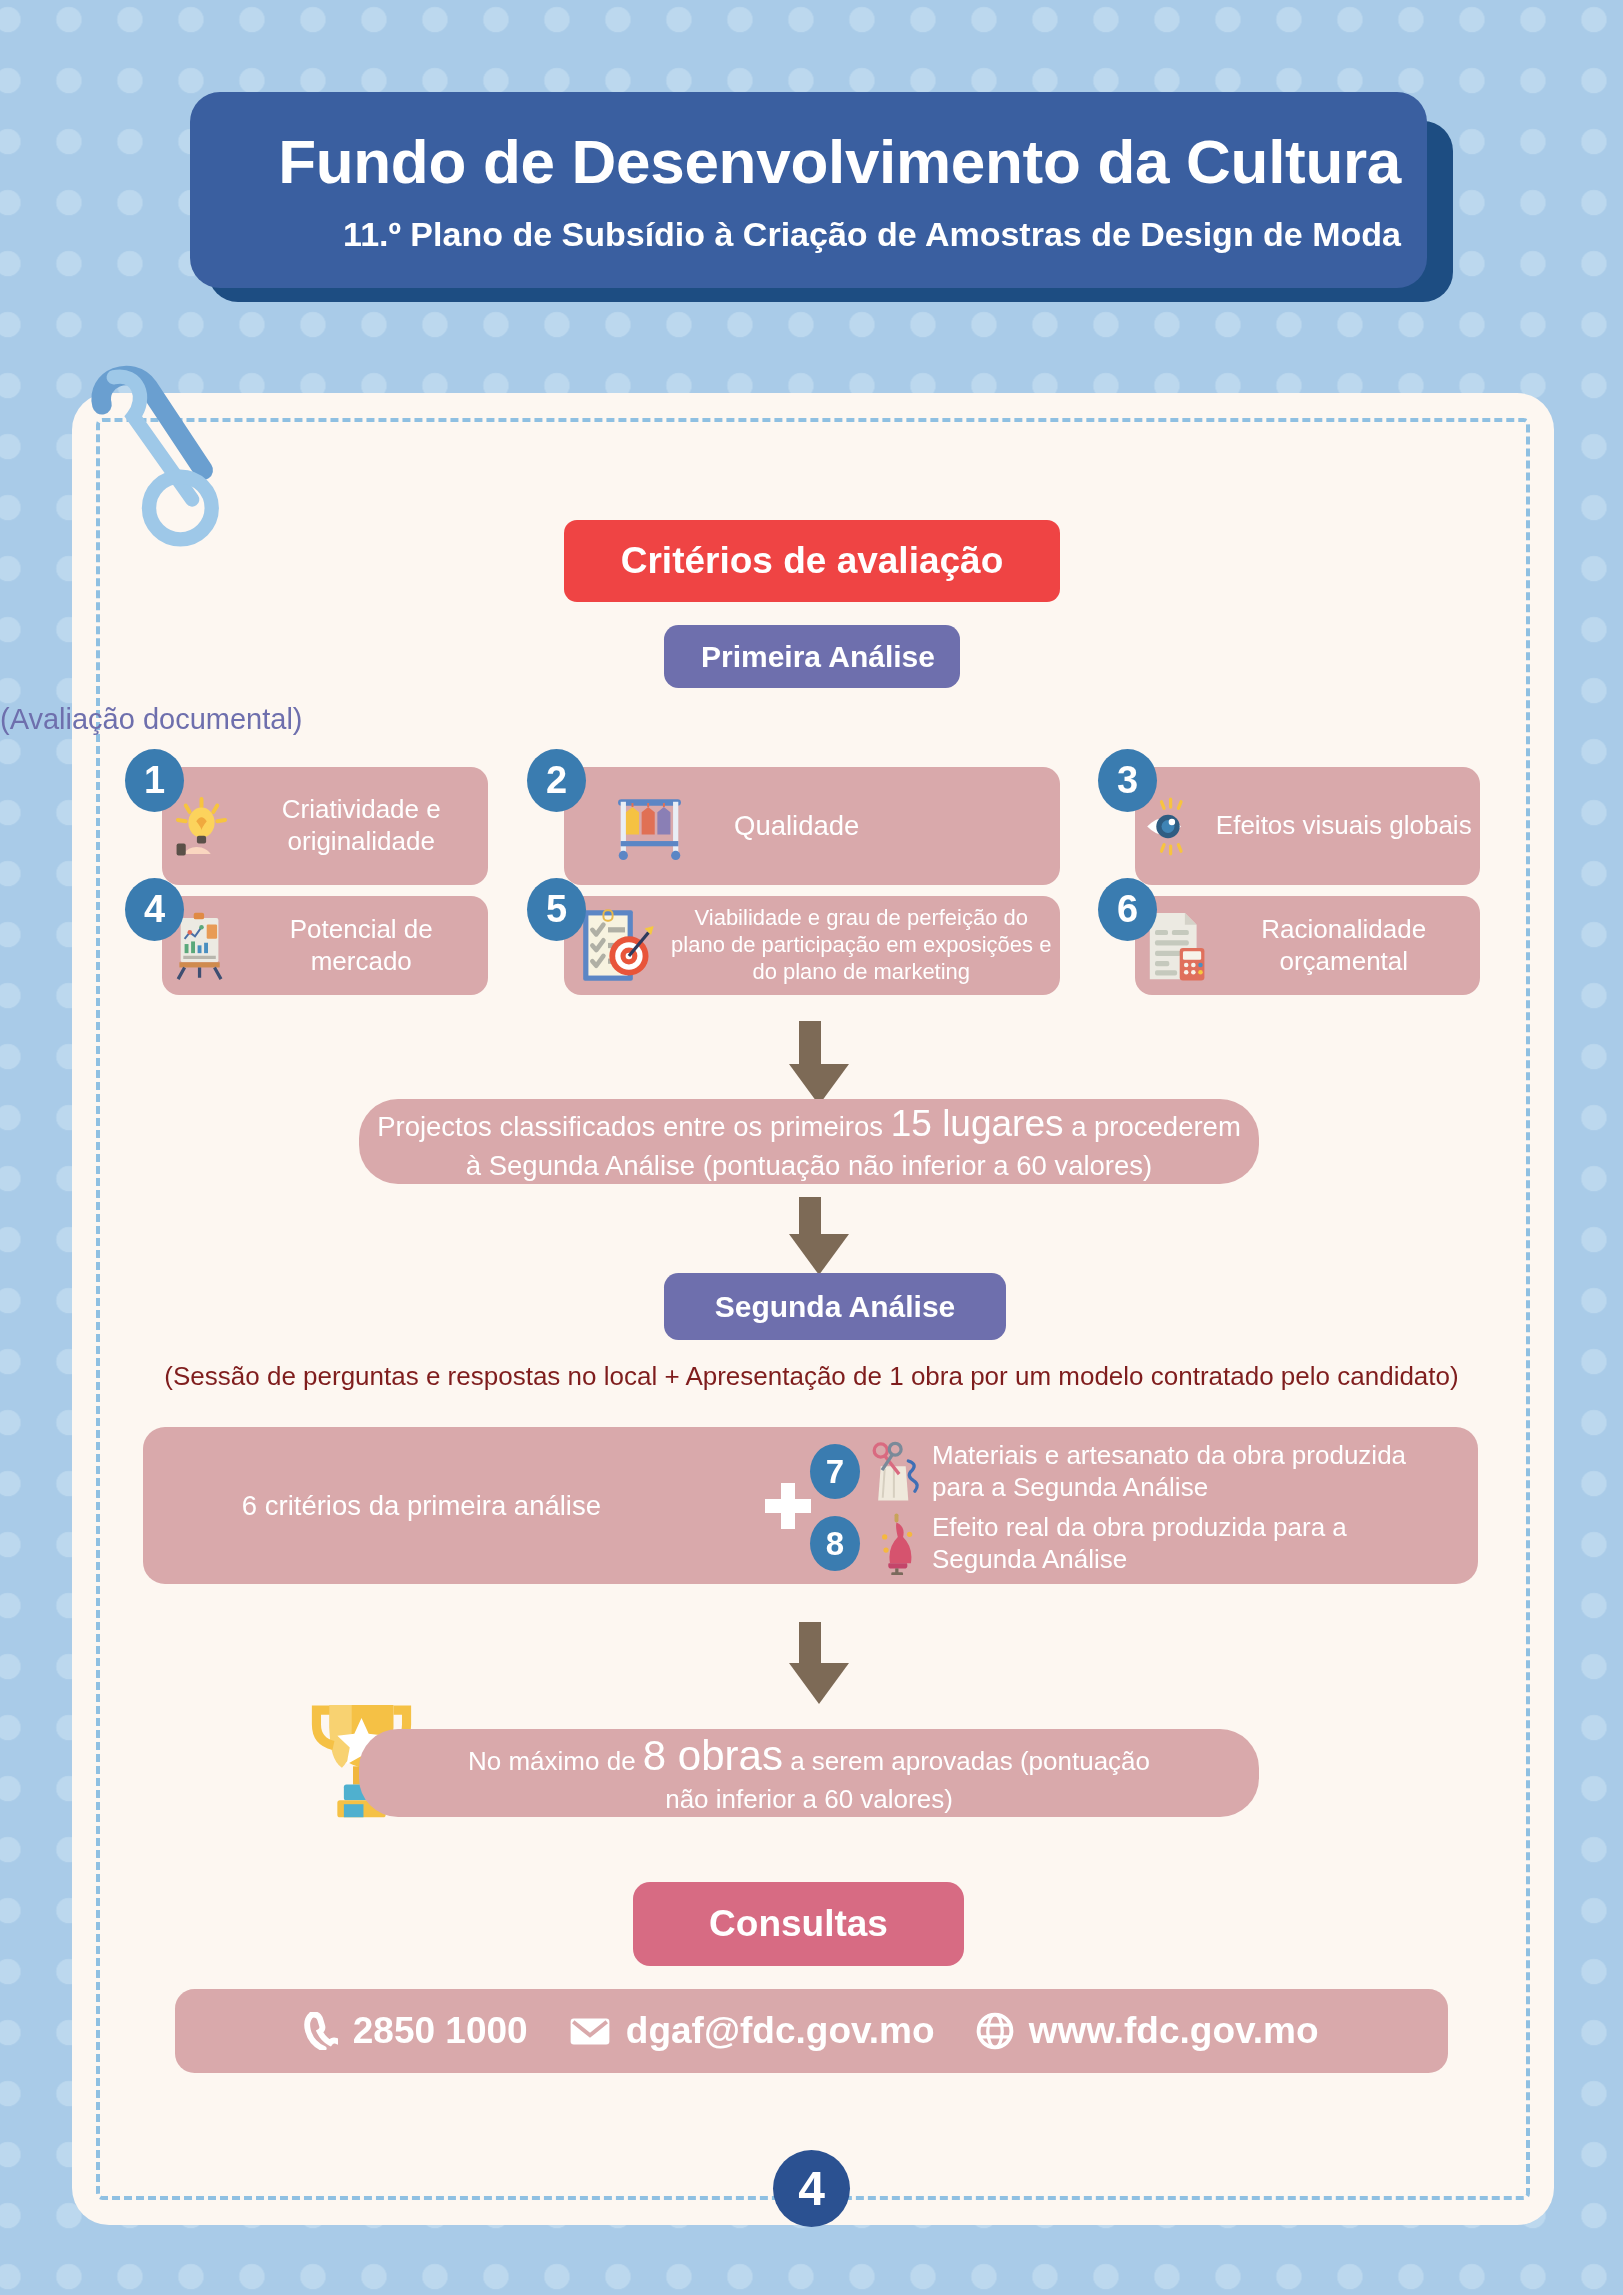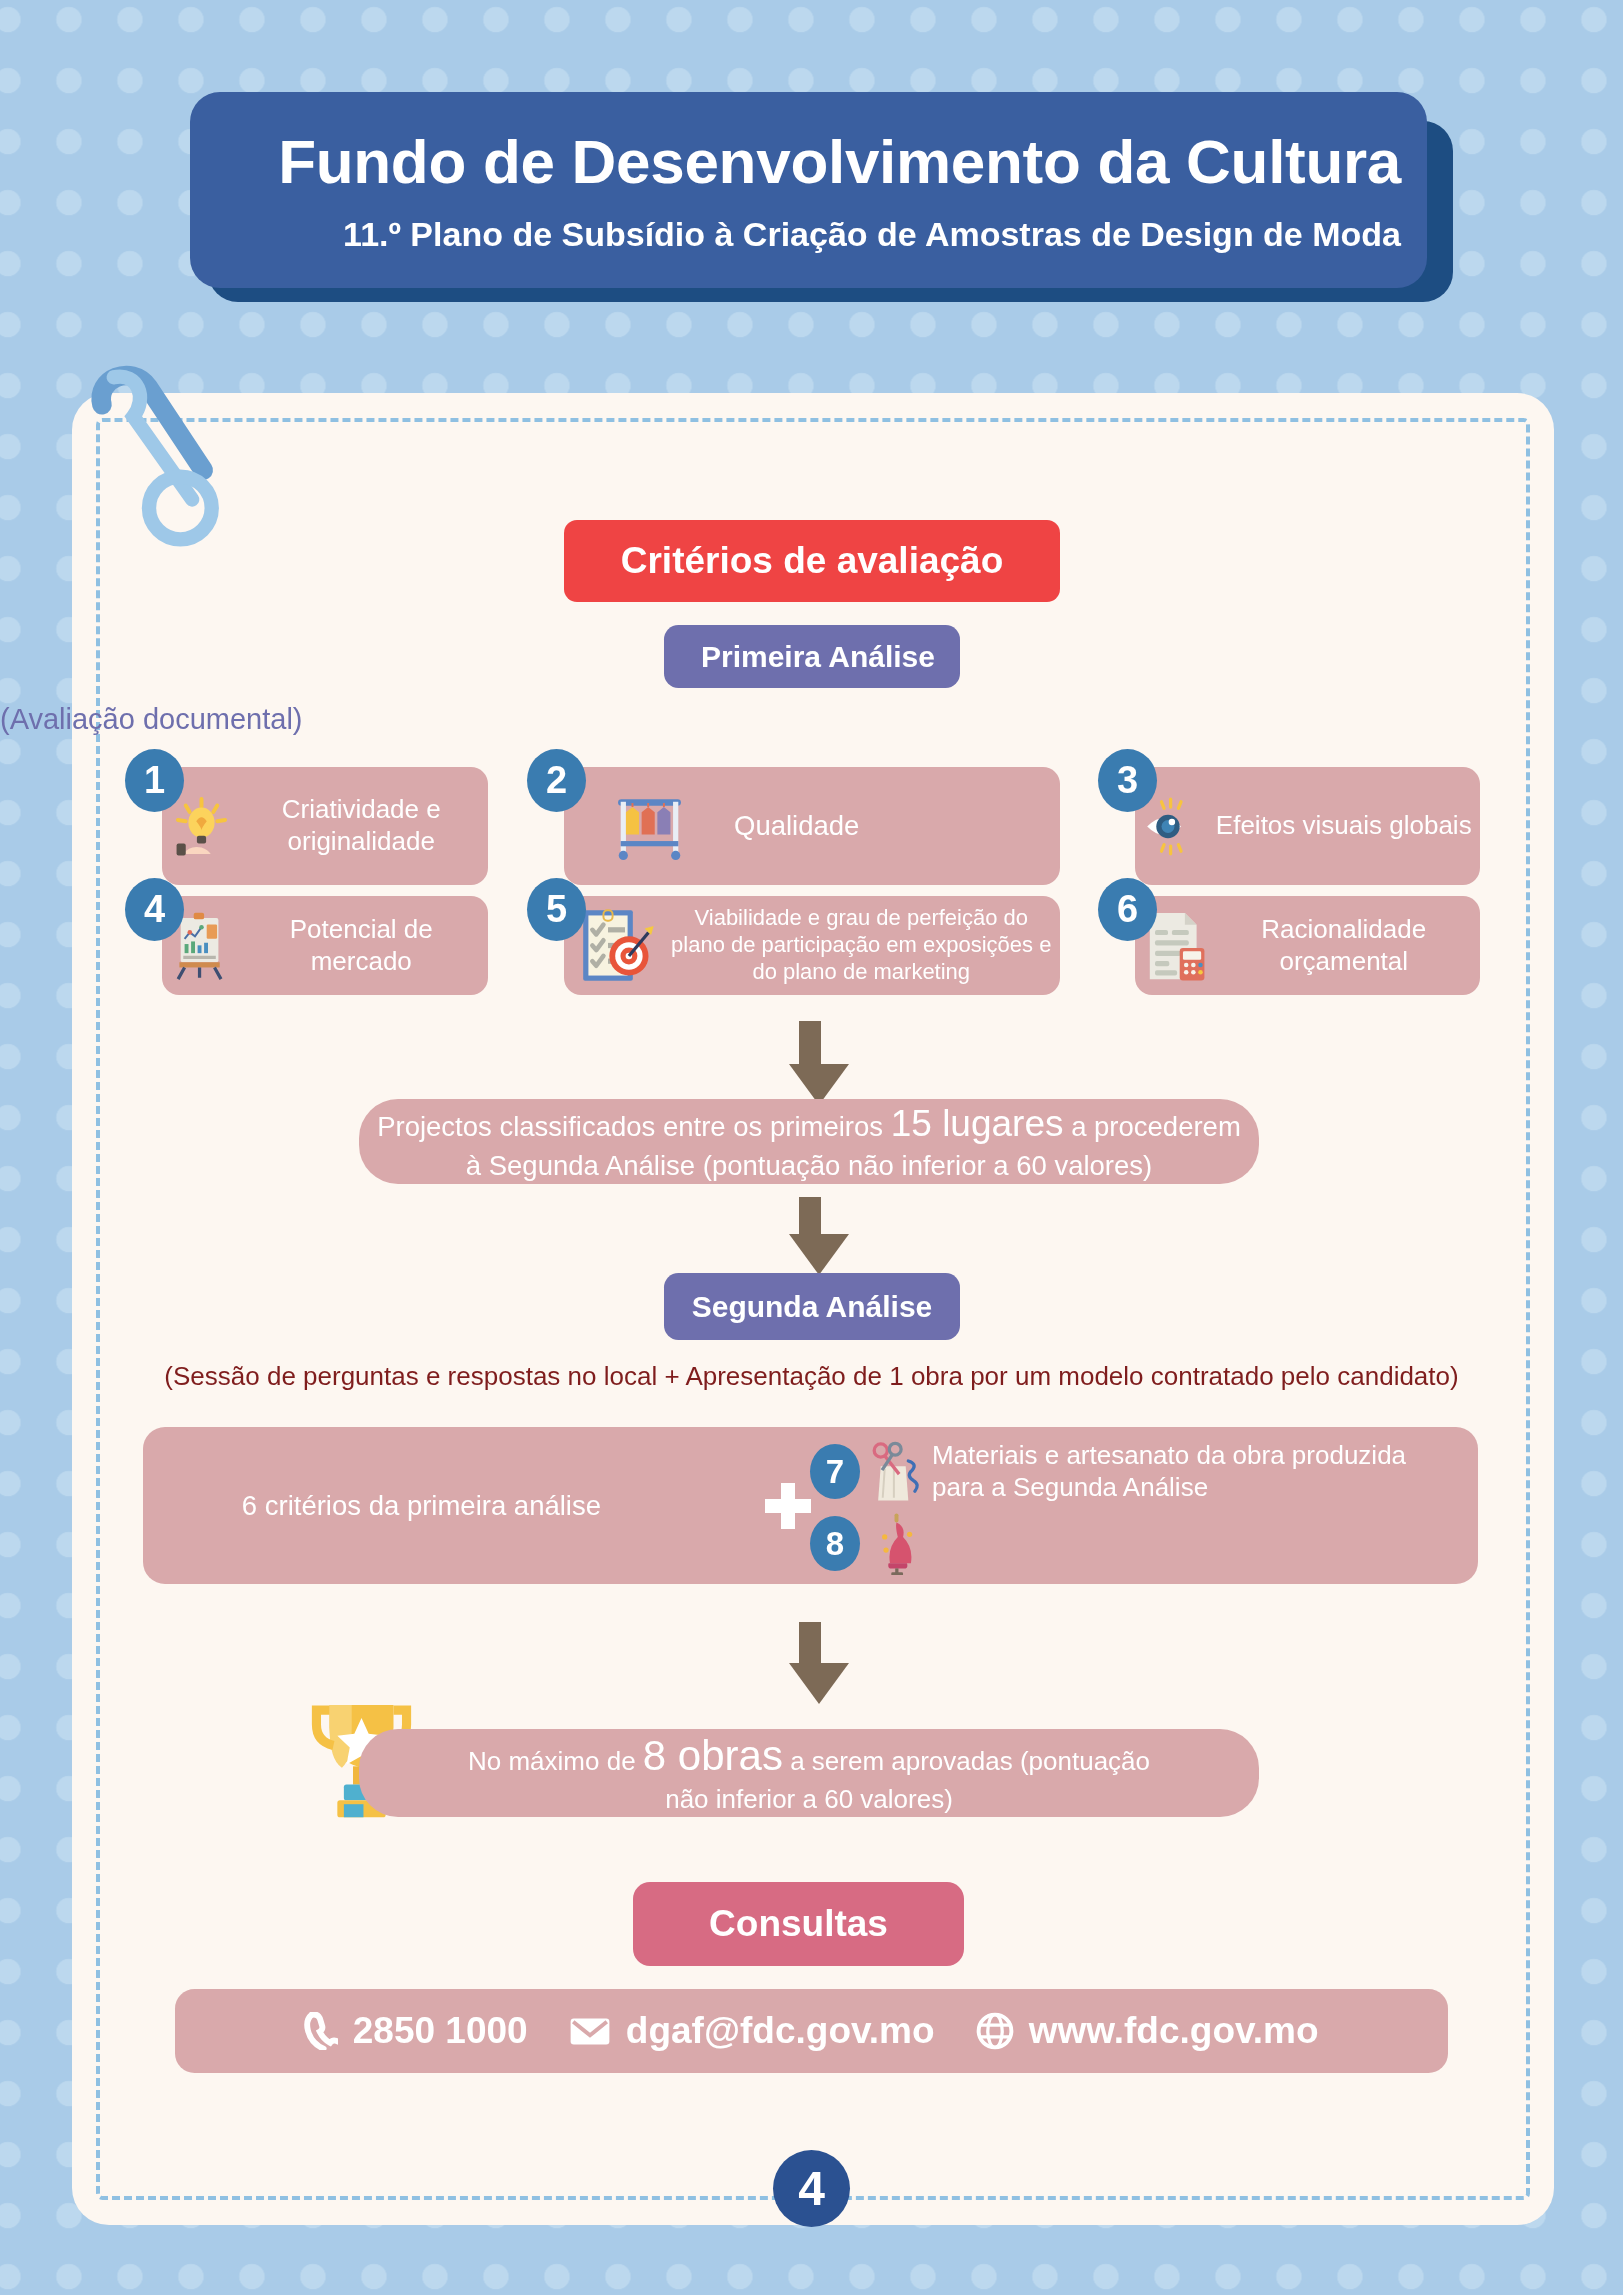--- a/index.html
+++ b/index.html
@@ -94,21 +94,21 @@
   }
 
   
   .banner{
     position:absolute;background:#d9a9ab;border-radius:39px;
     display:flex;align-items:center;justify-content:center;
     color:#fff;text-align:center;line-height:1.3;box-sizing:border-box;
   }
 
   #segunda{
-    position:absolute;left:664px;top:1273px;width:296px;height:67px;
+    position:absolute;left:664px;top:1273px;width:342px;height:67px;
     background:#6e6fad;border-radius:14.4px;font-size:30px;
   }
   #sessao{
     position:absolute;left:0;top:1361px;width:1623px;text-align:center;
     color:#7f1d1d;font-size:26px;
   }
 
   
   #box2{
     position:absolute;left:143px;top:1427px;width:1335px;height:157px;
@@ -381,20 +381,21 @@
         <path d="M30 78 h28 q2 6 -2 8 H32 q-4 -2 -2 -8z" fill="#c4456a"></path>
         <rect x="40" y="86" width="5" height="8" fill="#7a6a5c"></rect>
         <rect x="34" y="92" width="18" height="5" rx="2" fill="#7a6a5c"></rect>
         <g fill="#f5b83f">
             <circle cx="24" cy="38" r="4"></circle>
             <circle cx="62" cy="34" r="4"></circle>
             <circle cx="26" cy="58" r="4"></circle>
           </g>
       </svg>
     </div>
+    <div class="txt">Efeito real da obra produzida para a Segunda Análise</div>
   </div>
 </div>
 
 <div class="arrow" style="left:789px;top:1622px;">
   <div class="stem" style="height:41px;"></div>
     <div class="head"></div>
 </div>
 
 <svg style="position:absolute;left:306px;top:1693px;" width="111" height="131" viewBox="0 0 170 200">
   <path d="M36 18 h98 v34 q0 50 -49 62 q-49 -12 -49 -62z" fill="#f5c145"></path>

